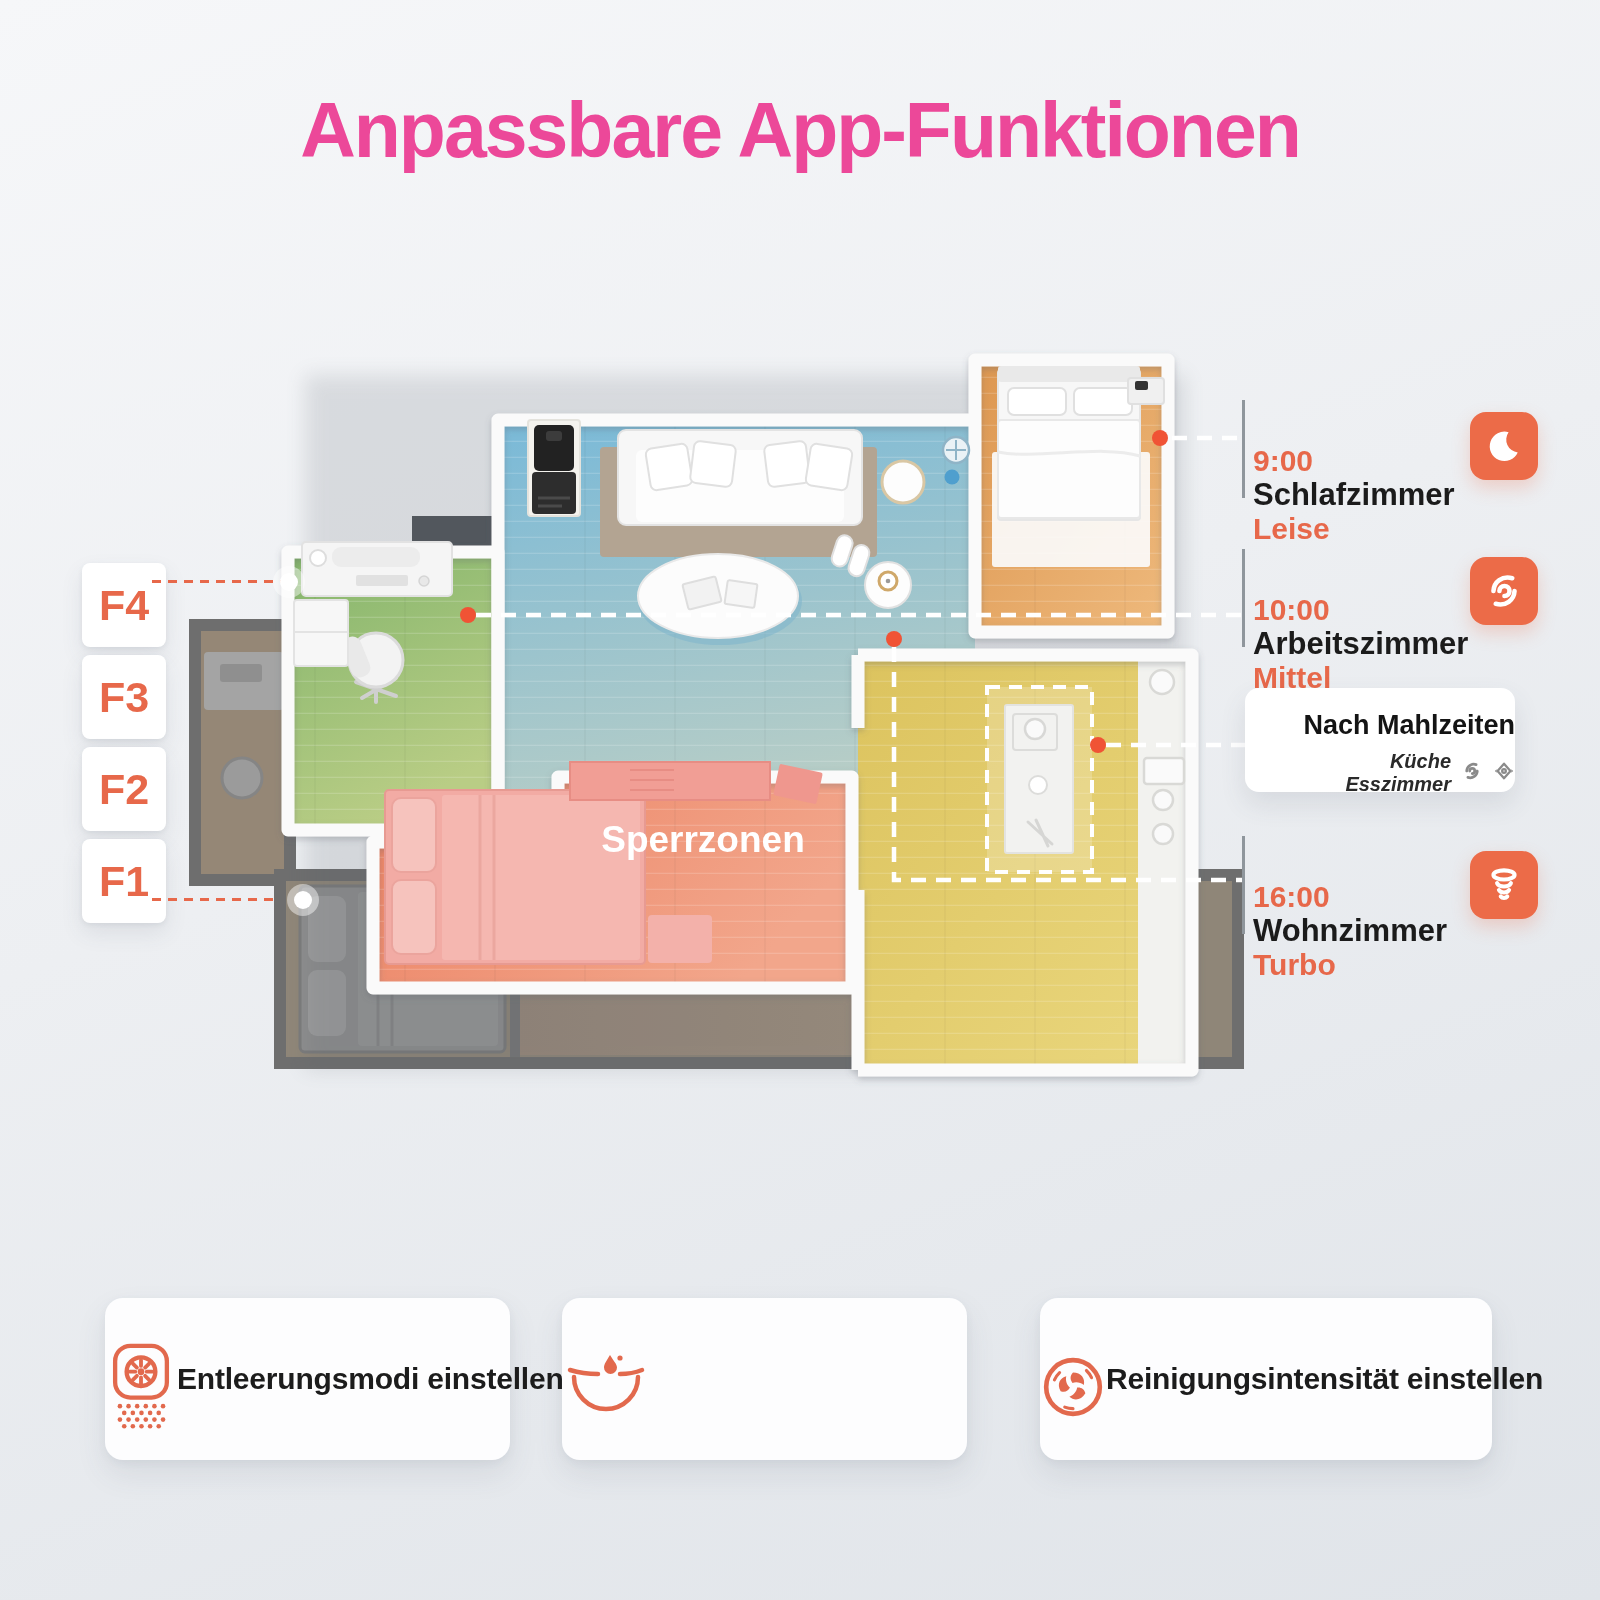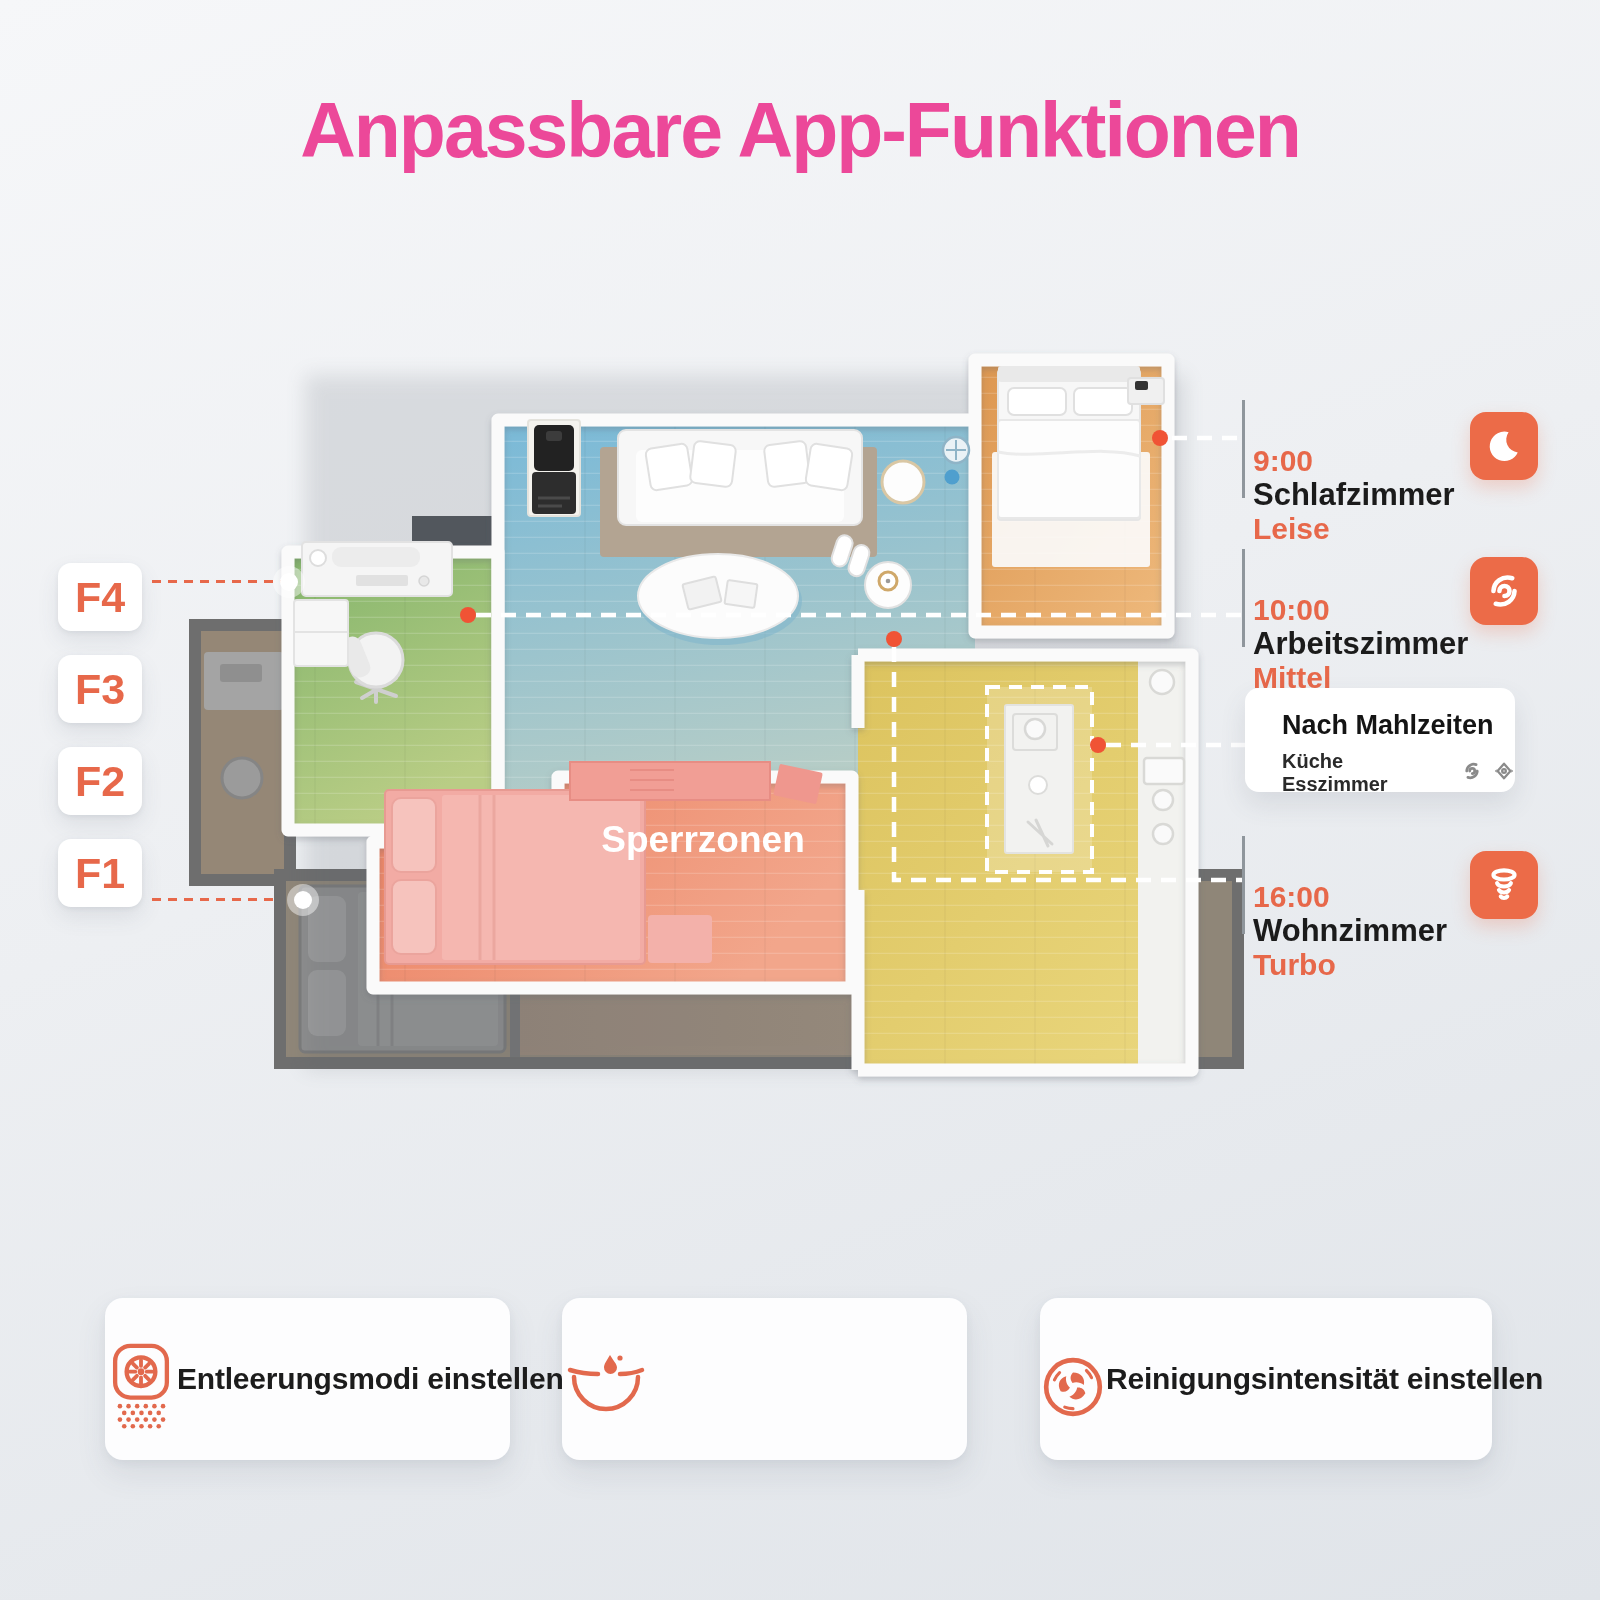--- a/index.html
+++ b/index.html
@@ -7,21 +7,21 @@
     width:1600px;height:1600px;position:relative;overflow:hidden;
     font-family:"Liberation Sans", sans-serif;
     background:linear-gradient(160deg,#f6f7f9 0%,#edeff2 45%,#e0e4e9 100%);
   }
   .page-title{
     position:absolute;top:86px;left:0;width:1600px;text-align:center;
     font-size:77px;font-weight:bold;letter-spacing:-2px;color:#ec4899;margin:0;
   }
   
   .fchip{
-    position:absolute;left:58px;width:84px;height:68px;background:#fff;border-radius:13px;
+    position:absolute;left:82px;width:84px;height:84px;background:#fff;border-radius:8px;
     box-shadow:0 10px 22px rgba(70,80,95,.10),0 2px 5px rgba(70,80,95,.08);
     display:flex;align-items:center;justify-content:center;
     font-size:43px;font-weight:bold;color:#e7684a;
   }
   .dash-orange{
     position:absolute;height:3px;
     background:repeating-linear-gradient(90deg,#e7684a 0 9px,transparent 9px 16px);
   }
   
   .sched{position:absolute;left:1242px;display:flex;}
@@ -30,24 +30,24 @@
   .t-time{font-size:30px;font-weight:bold;color:#e7684a;}
   .t-room{font-size:31px;font-weight:bold;color:#1b1b1b;}
   .t-mode{font-size:30px;font-weight:bold;color:#e7684a;}
   .sq-icon{
     position:absolute;left:1470px;width:68px;height:68px;border-radius:16px;background:#ec6b48;
     display:flex;align-items:center;justify-content:center;
     box-shadow:0 8px 18px rgba(236,107,72,.25);
   }
   .meal-card{
     position:absolute;left:1245px;top:688px;width:270px;height:104px;background:#fff;border-radius:14px;
-    box-shadow:0 12px 26px rgba(70,80,95,.12);padding:22px 0 0 37px;box-sizing:border-box;
+    box-shadow:0 12px 26px rgba(70,80,95,.12);padding:22px 0 0 37px;box-sizing:border-box;text-align:right;
   }
   .meal-title{font-size:27px;font-weight:bold;color:#141414;line-height:30px;}
-  .meal-sub{margin-top:10px;display:flex;align-items:center;gap:10px;}
+  .meal-sub{margin-top:10px;display:flex;align-items:center;gap:10px;font-style:italic;}
   .meal-rooms{font-size:20px;font-weight:bold;color:#2a2a2a;}
   
   .fcard{
     position:absolute;top:1298px;height:162px;background:#fdfdfe;border-radius:18px;
     box-shadow:0 14px 30px rgba(70,80,95,.10),0 3px 8px rgba(70,80,95,.06);
     display:flex;flex-direction:row;align-items:center;justify-content:flex-start;
   }
   .fcard .ic{height:92px;display:flex;align-items:center;justify-content:center;margin-top:16px;}
   .fcard .lbl{font-size:30px;font-weight:600;color:#1c1c1c;letter-spacing:-.2px;white-space:nowrap;}
   .plan-wrap{position:absolute;left:180px;top:330px;width:1065px;height:810px;}

